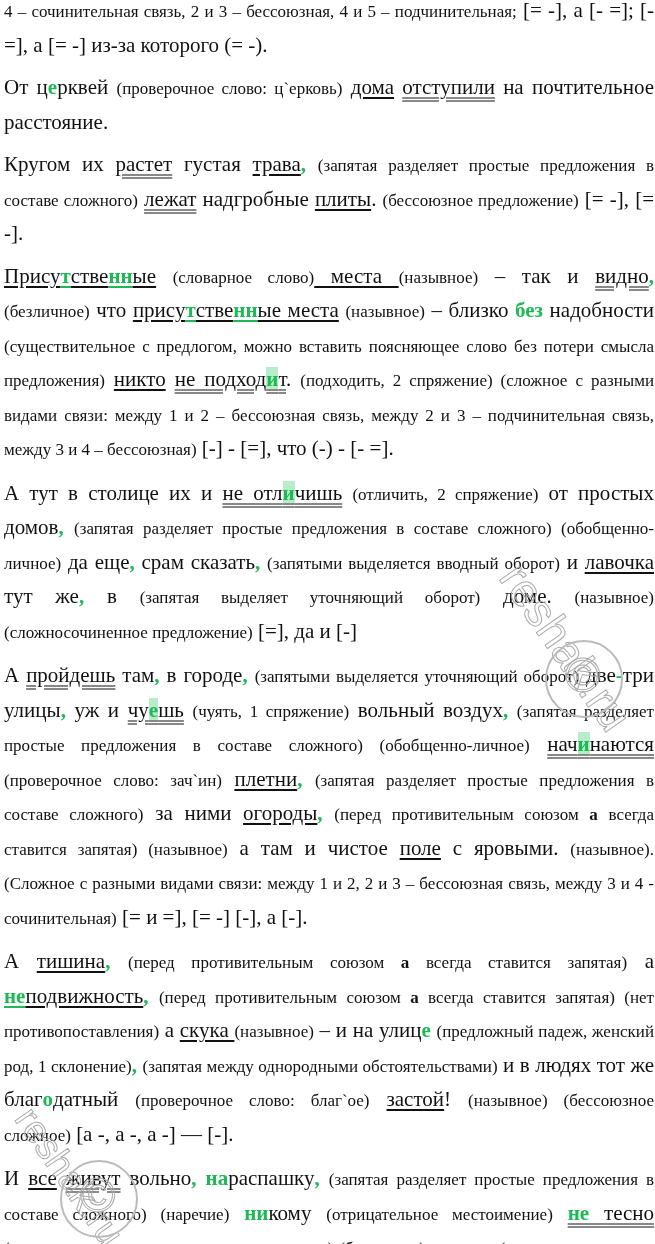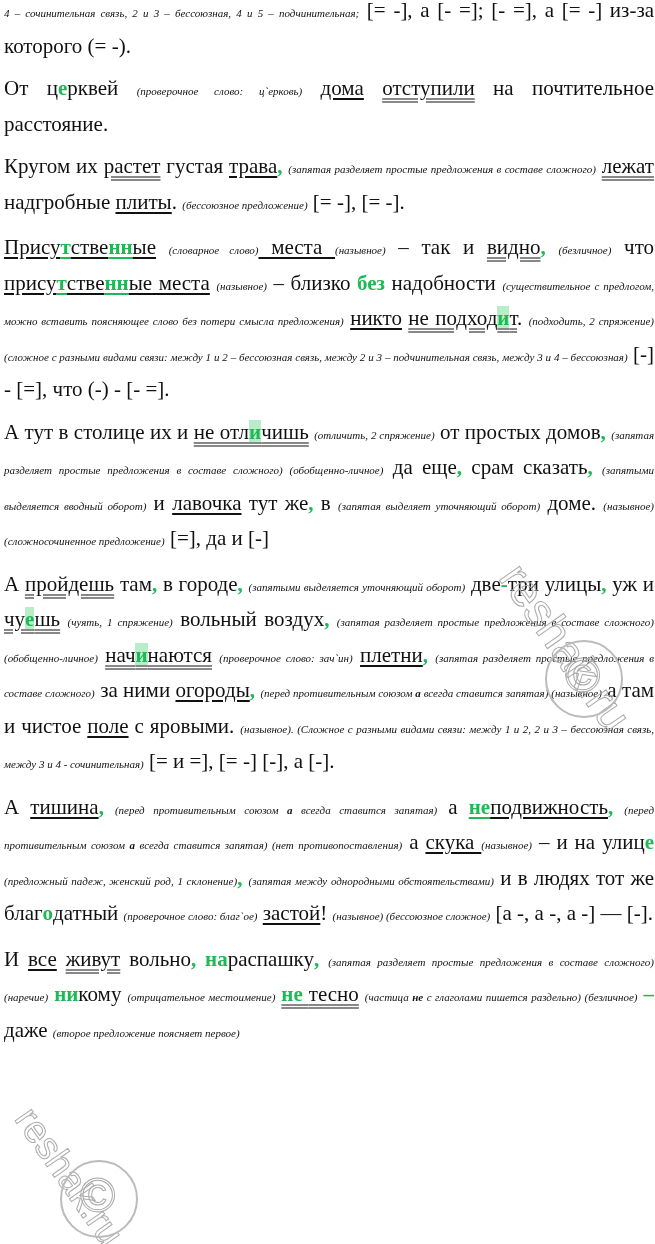--- a/index.html
+++ b/index.html
@@ -3,21 +3,21 @@
 <meta charset="utf-8">
 <style>
   html, body { margin:0; padding:0; background:#ffffff; }
   body { width:655px; height:1244px; overflow:hidden; position:relative; }
   .page {
     position:absolute; left:4px; top:-6px; width:650px;
     font-family:"Liberation Serif", serif; font-size:21px; line-height:32.5px;
     color:#111; text-align:justify;
   }
   .para { margin:0 0 10px 0; }
-  .it { font-style:italic; font-size:11px; }
+  .it { font-size:17px; }
   .g { color:#1db954; font-weight:bold; }
   .gc { color:#1db954; font-weight:bold; }
   .b { font-weight:bold; }
   .u1 { text-decoration:underline; text-decoration-thickness:2px; text-underline-offset:3px; }
   .u2 { text-decoration:underline double #888; text-underline-offset:3px; }
   .hl { background:#b9ecc9; }
   .watermark {
     position:absolute; pointer-events:none;
     font-family:"Liberation Sans", sans-serif; color:transparent;
     -webkit-text-stroke:1px #aaa; font-size:46px; transform:rotate(55deg);

